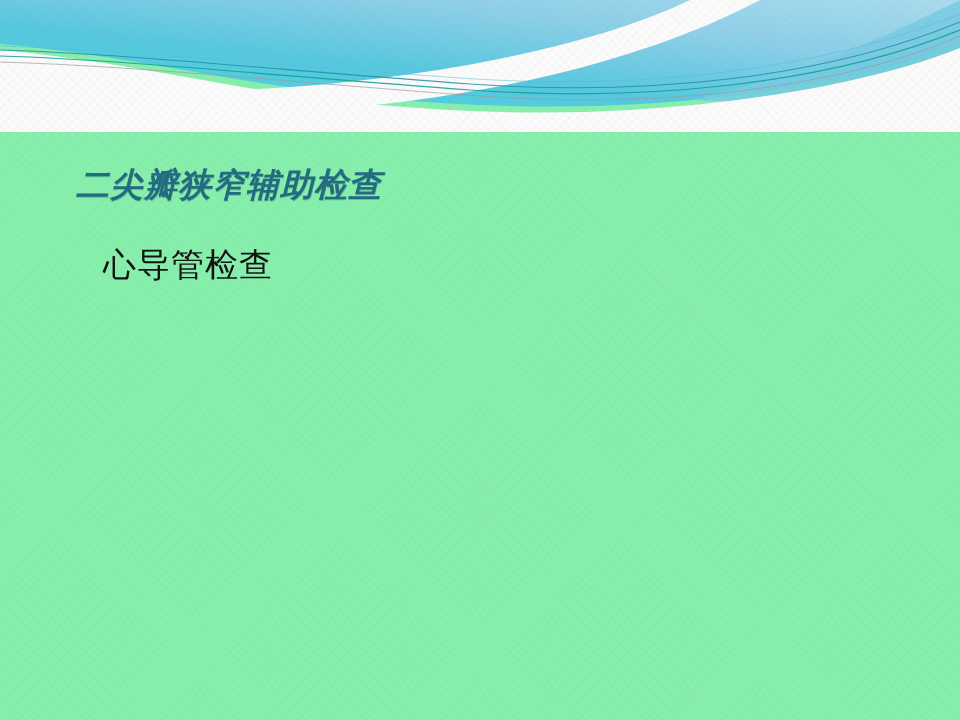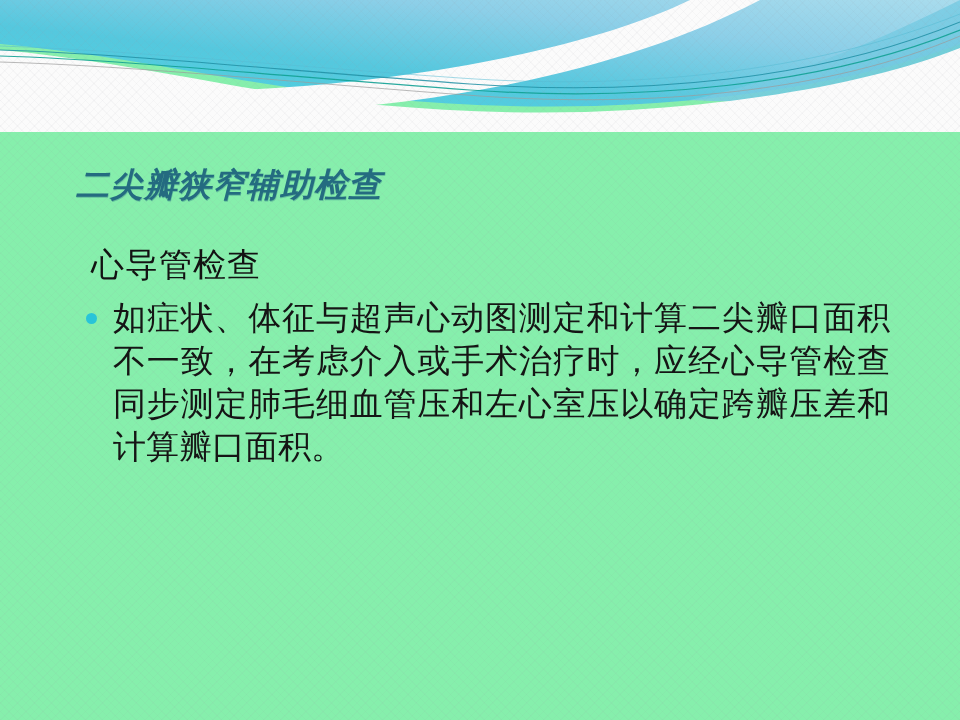--- a/index.html
+++ b/index.html
@@ -67,21 +67,21 @@
     top: 243px;
     width: 812px;
   }
 
   #subhead {
     font-family: Liberation Sans, sans-serif;
     font-size: 33px;
     color: #121212;
     line-height: 44px;
     letter-spacing: 1px;
-    margin-left: 13px;
+    margin-left: 25px;
   }
 
   #bullet-list {
     list-style: none;
     margin: 10px 0 0 0;
     padding: 0;
   }
 
   .bullet-item {
     position: relative;
@@ -162,22 +162,16 @@
   <div id="slide-texture"></div>
 
   <div id="content">
 
     <div id="slide-title">二尖瓣狭窄辅助检查</div>
 
     <div id="body-block">
 
       <div id="subhead">心导管检查</div>
 
-      <ul id="bullet-list">
-        <li class="bullet-item">
-          <span class="bullet-dot"></span>
-          <span class="bullet-text">如症状、体征与超声心动图测定和计算二尖瓣口面积不一致，在考虑介入或手术治疗时，应经心导管检查同步测定肺毛细血管压和左心室压以确定跨瓣压差和计算瓣口面积。</span>
-        </li>
-      </ul>
 
     </div>
   </div>
 </div>
 
 </body></html>

